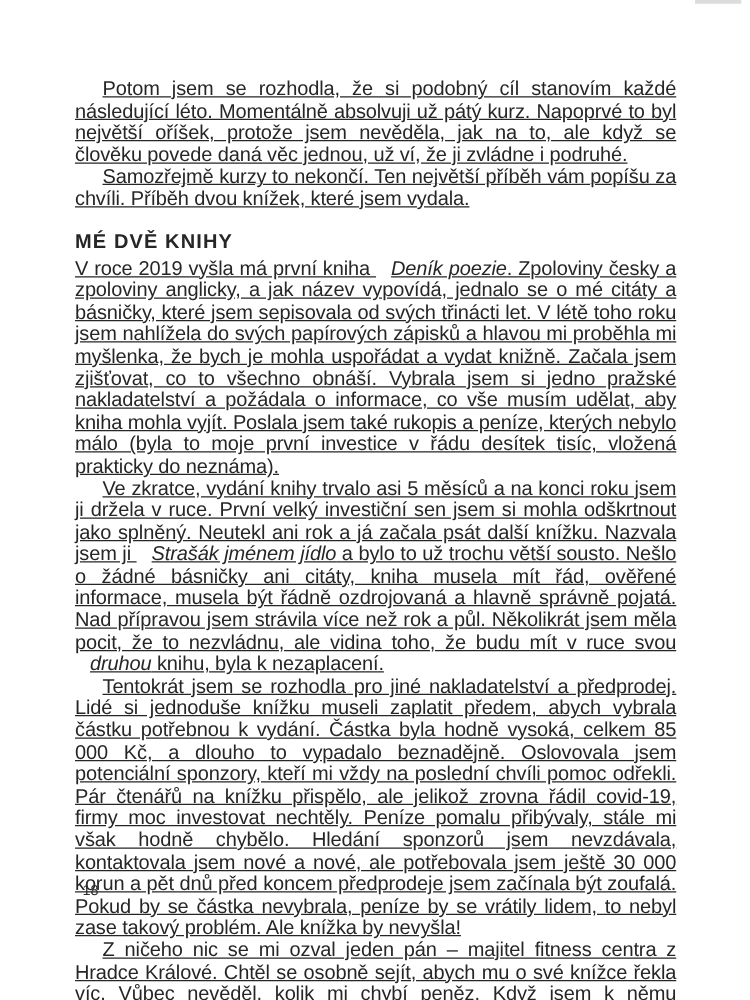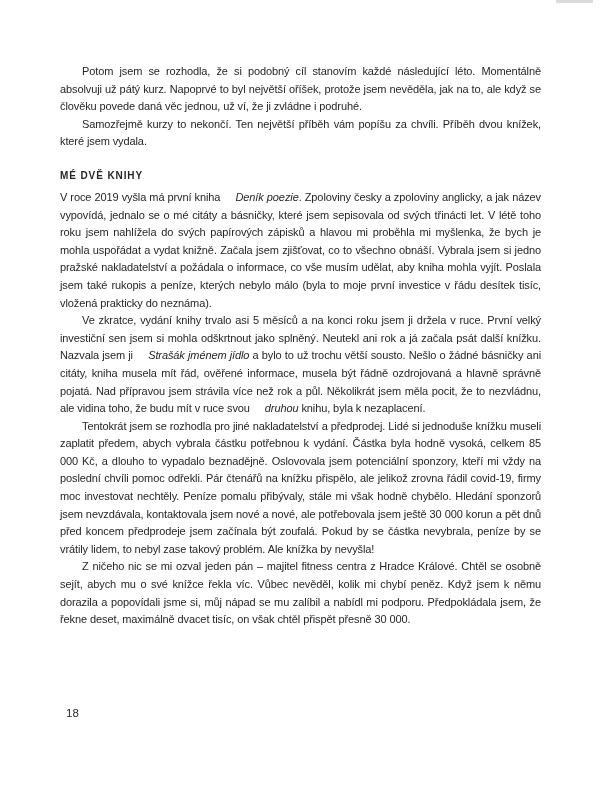--- a/index.html
+++ b/index.html
@@ -21,29 +21,30 @@
     background: #dcdcdc;
   }
   .content {
     position: absolute;
     left: 60px;
     top: 63px;
     width: 481px;
   }
   .para {
     margin: 0;
-    font-size: 11px;
+    font-size: 16px;
     line-height: 17.6px;
     text-align: justify;
     letter-spacing: -0.1px;
+    text-decoration: underline;
   }
   .para.indent { text-indent: 22px; }
   .heading {
     margin: 17px 0 5px 0;
-    font-size: 10px;
+    font-size: 16px;
     line-height: 16px;
     font-weight: bold;
     letter-spacing: 0.9px;
   }
   em { font-style: italic; margin-left: 12px; }
   .page-number {
     position: absolute;
     left: 66px;
     top: 706px;
     font-size: 11.5px;

